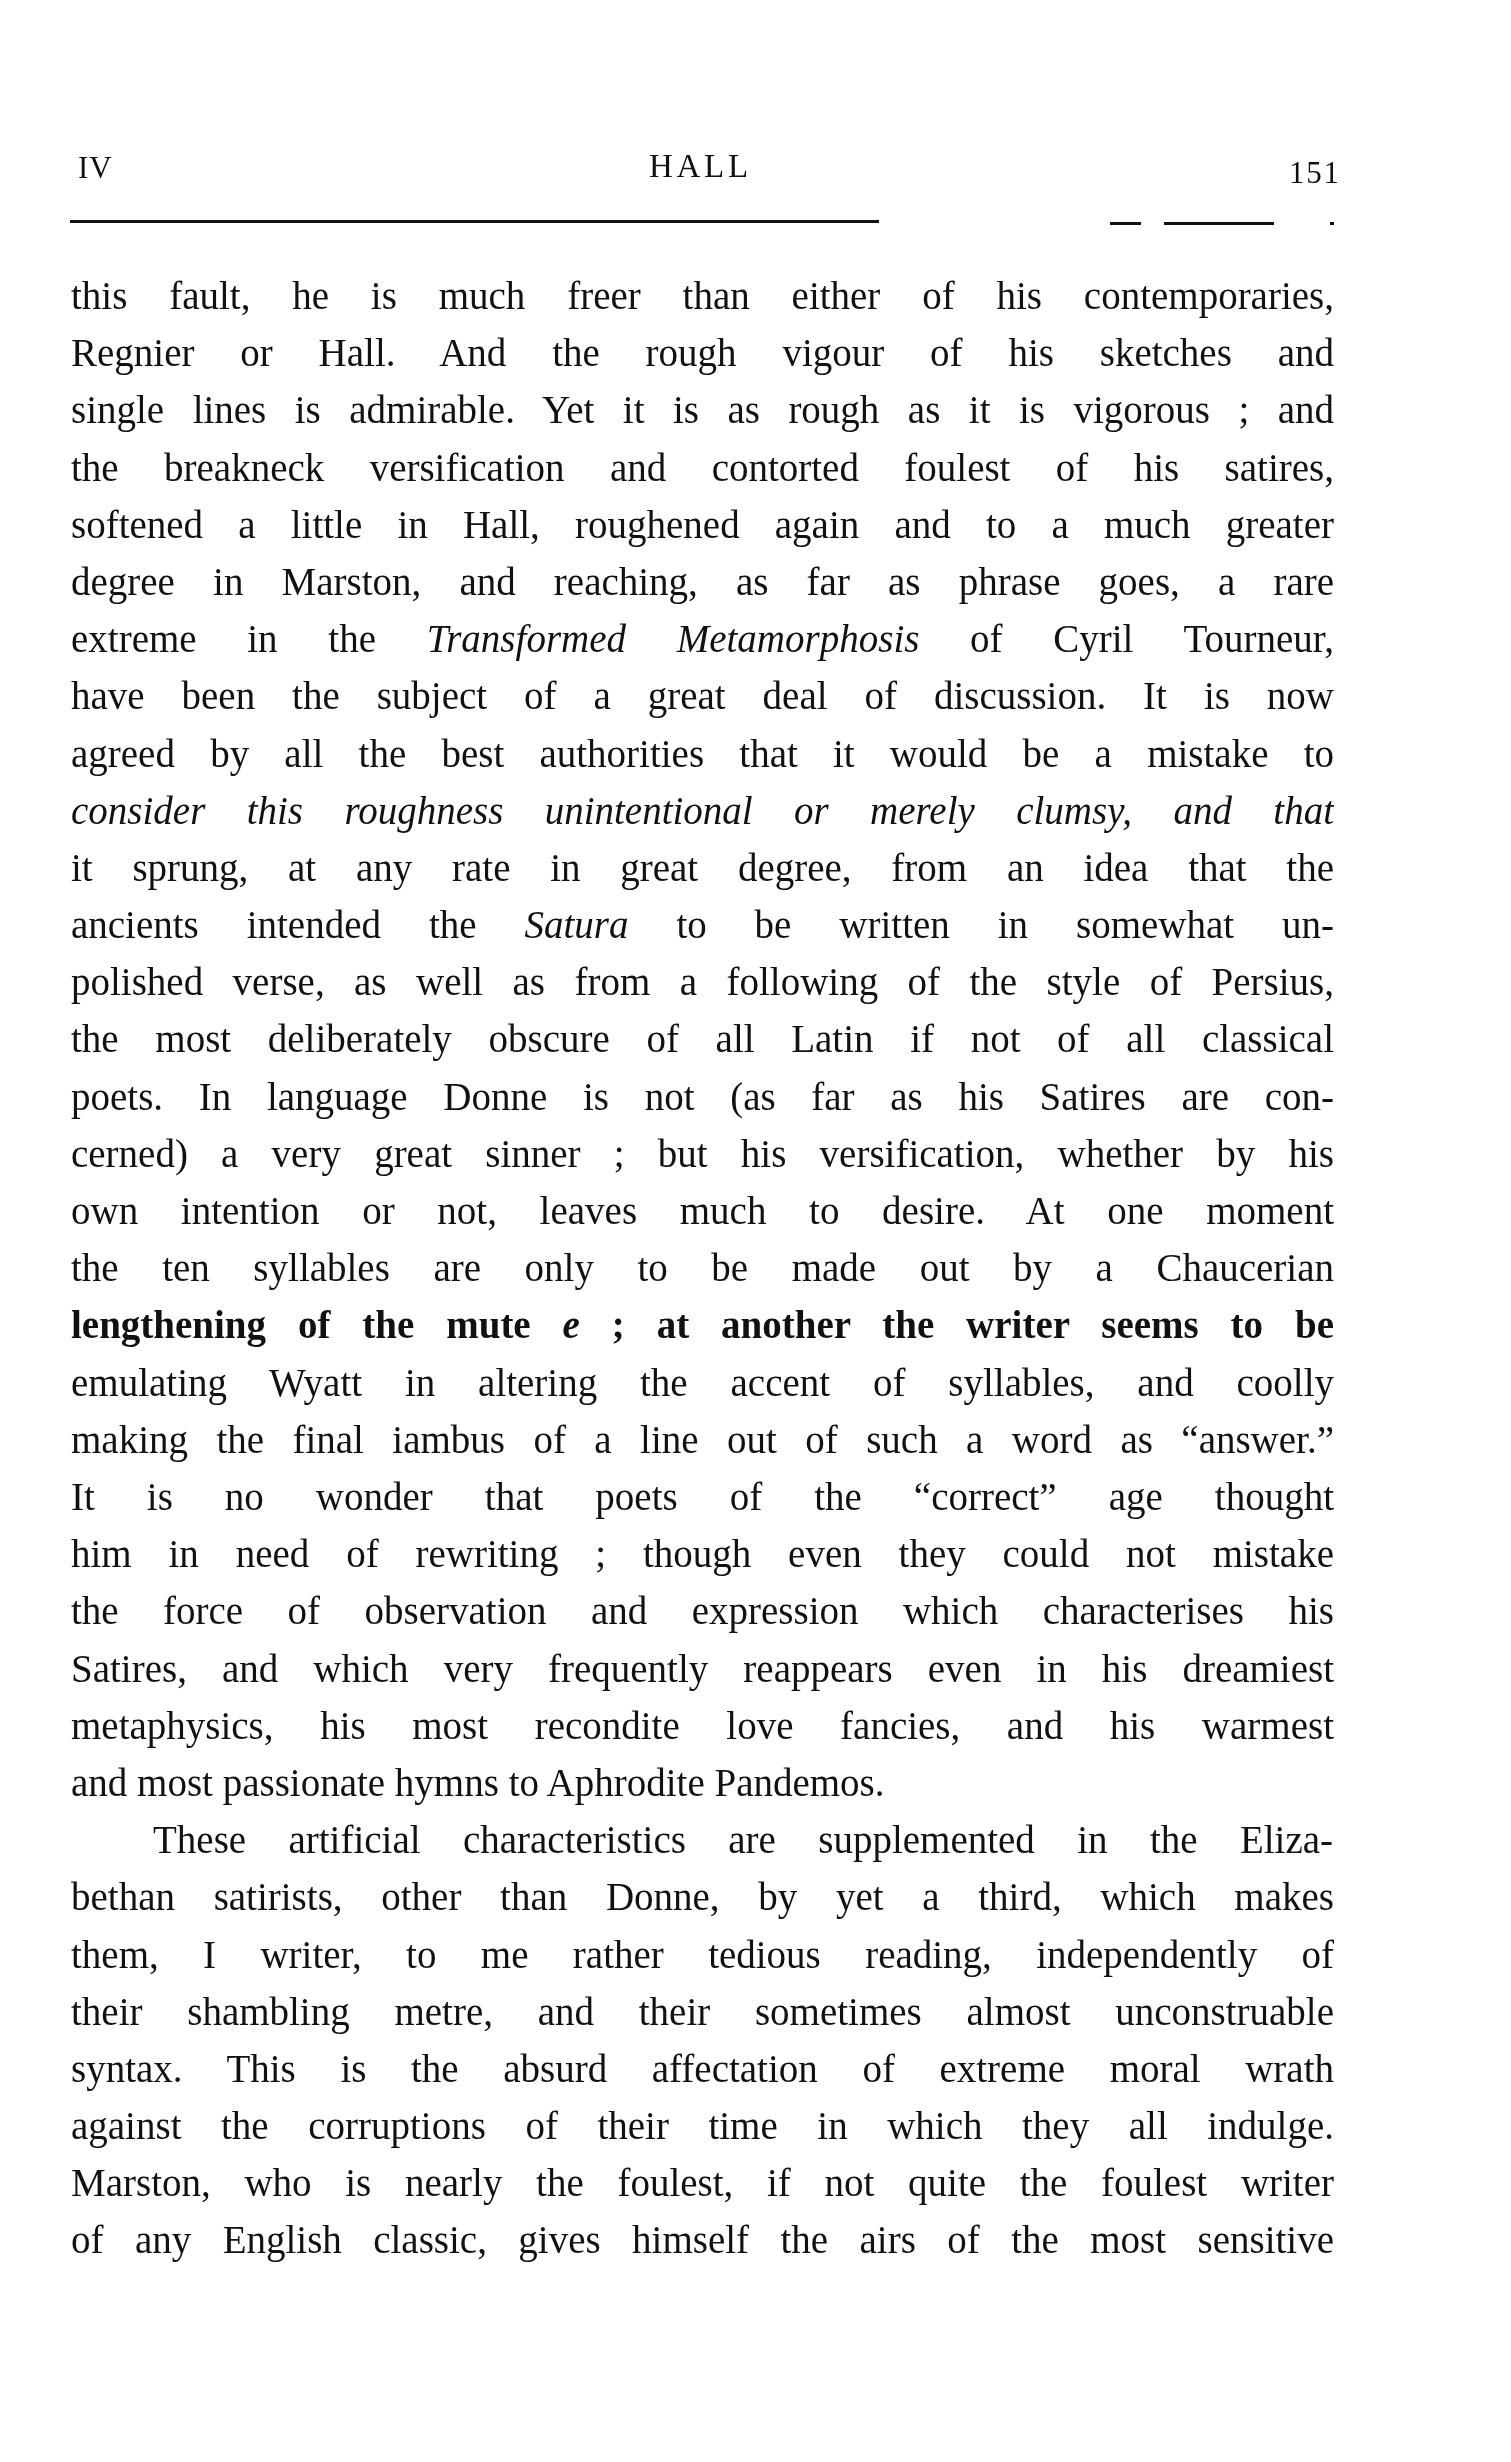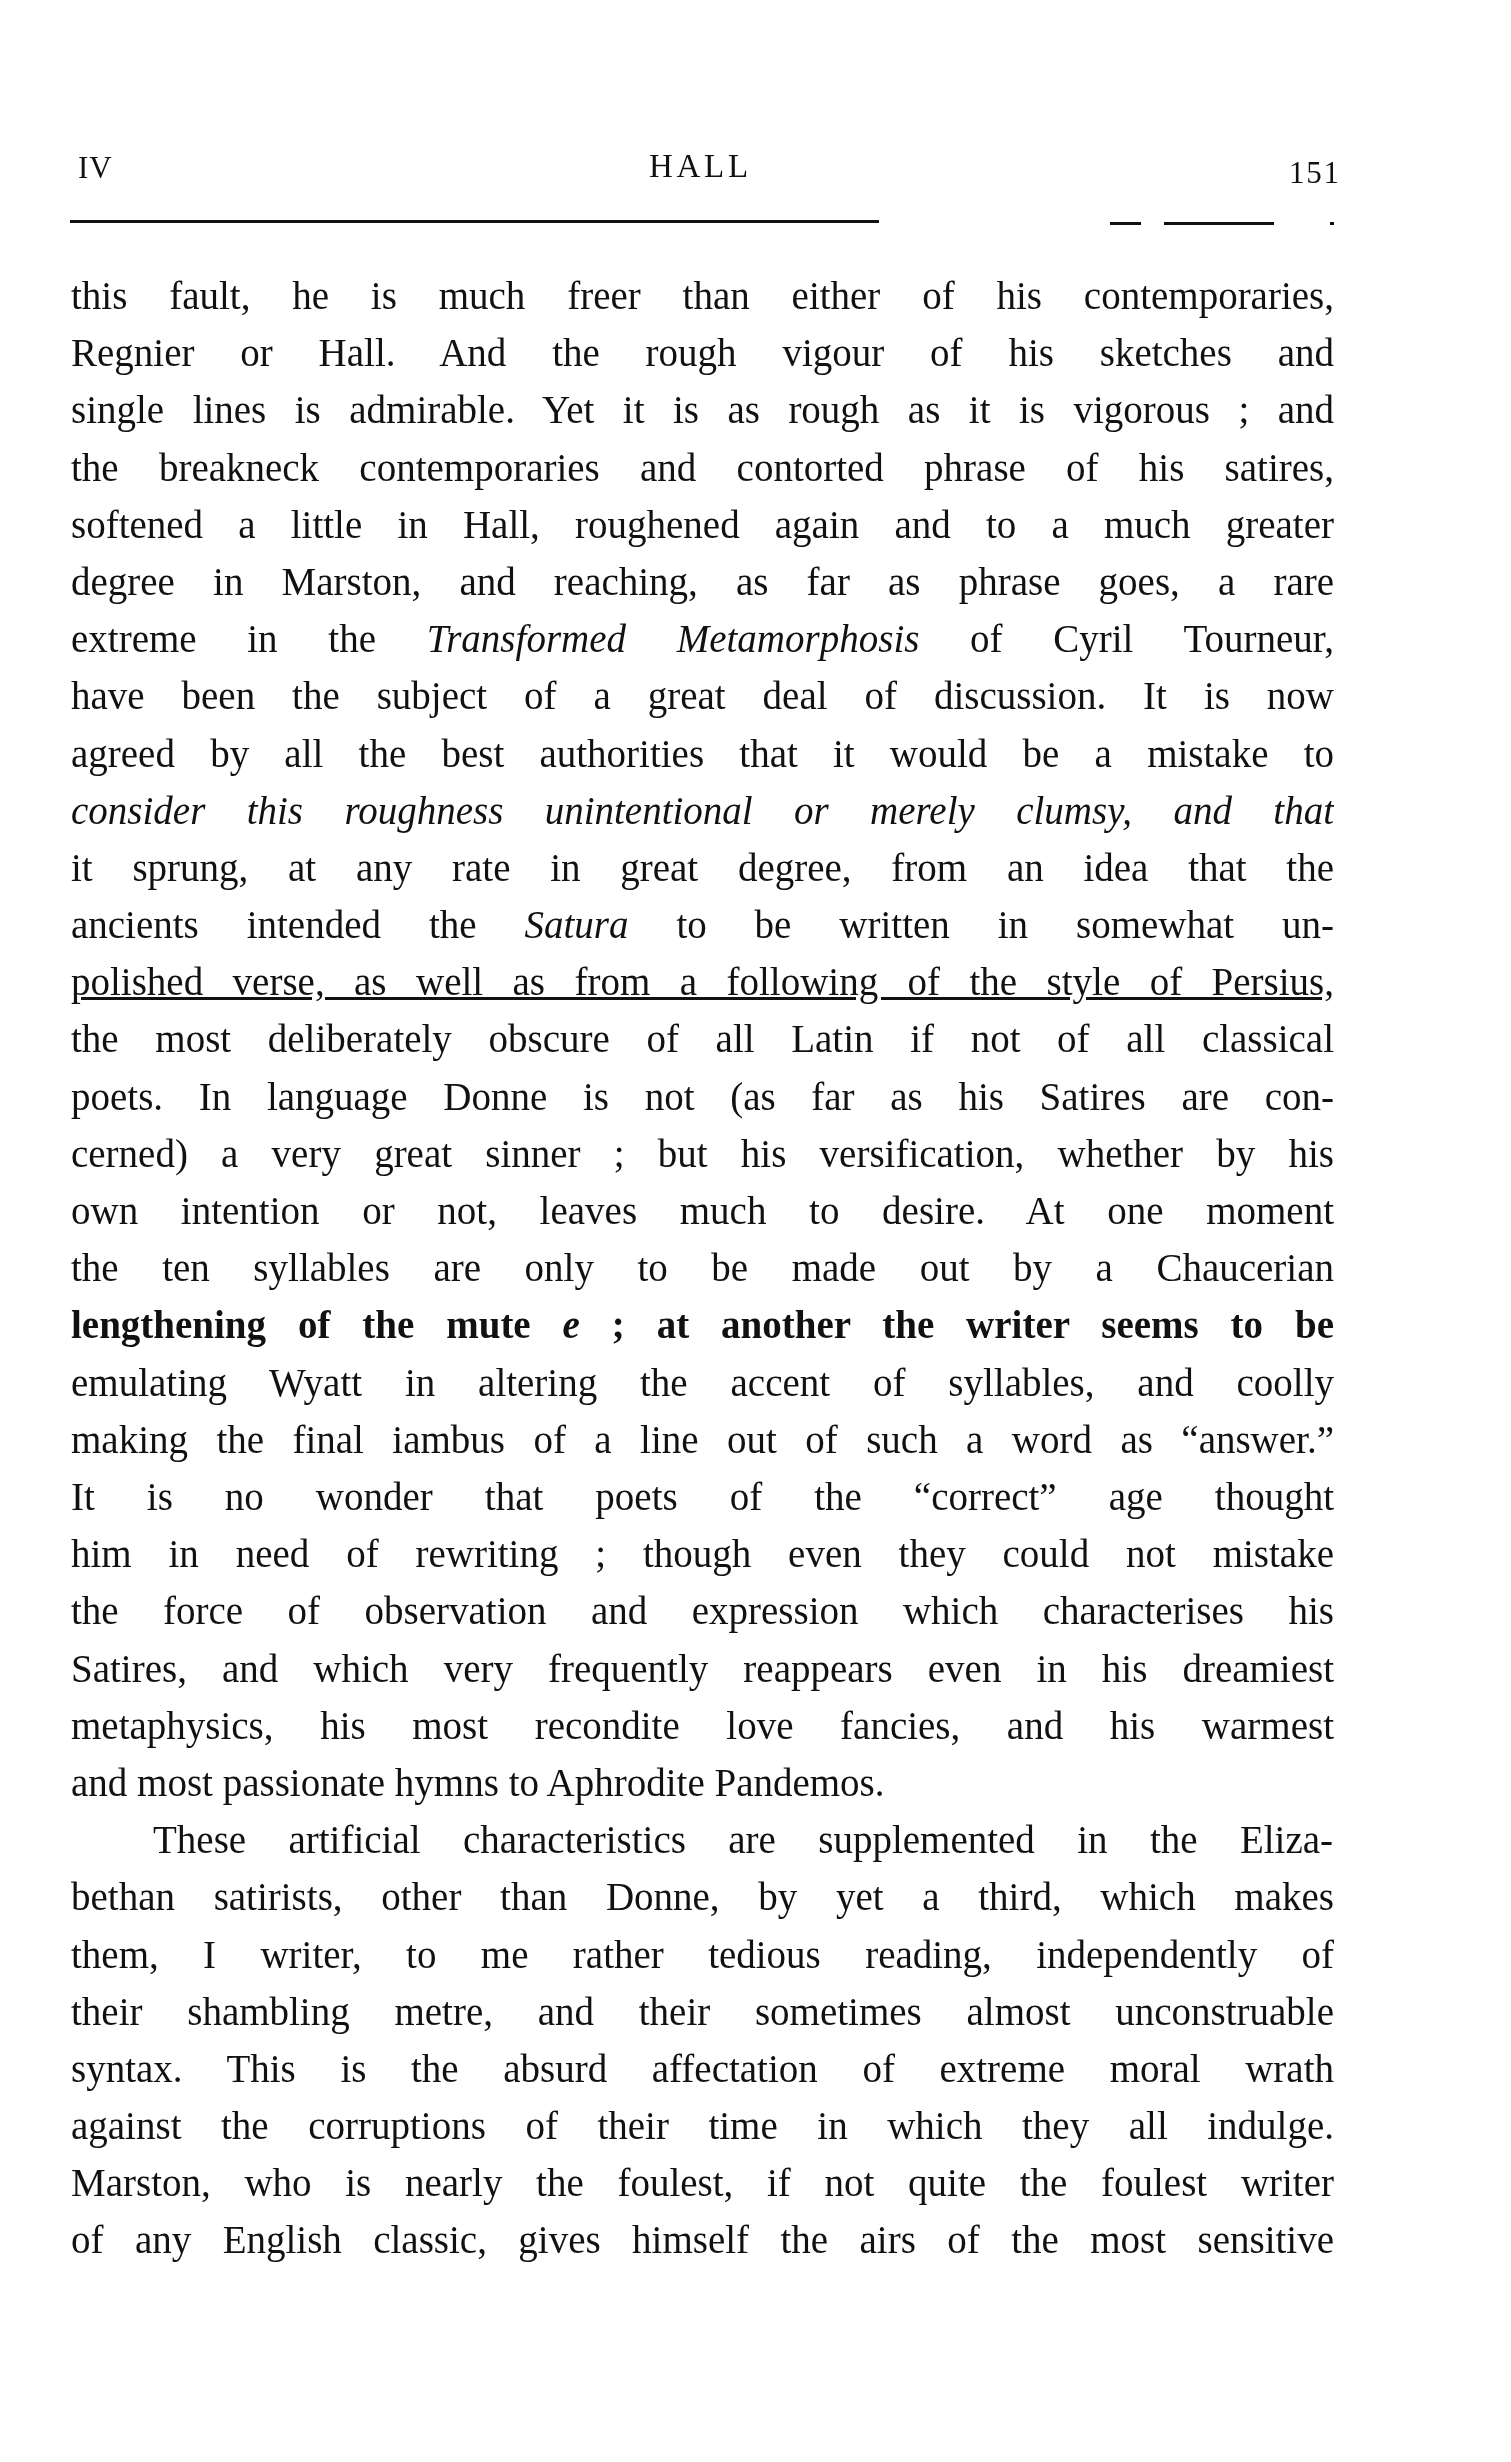--- a/index.html
+++ b/index.html
@@ -39,21 +39,21 @@
       <div class="line" style="top: 0px;">
         <span class="line-inner"><span>this fault, he is much freer than either of his contemporaries,</span></span>
       </div>
       <div class="line" style="top: 57px;">
         <span class="line-inner"><span>Regnier or Hall.  And the rough vigour of his sketches and</span></span>
       </div>
       <div class="line" style="top: 114px;">
         <span class="line-inner"><span>single lines is admirable.  Yet it is as rough as it is vigorous ; and</span></span>
       </div>
       <div class="line" style="top: 172px;">
-        <span class="line-inner"><span>the breakneck contemporaries and contorted phrase of his satires,</span></span>
+        <span class="line-inner"><span>the breakneck versification and contorted foulest of his satires,</span></span>
       </div>
       <div class="line" style="top: 229px;">
         <span class="line-inner"><span>softened a little in Hall, roughened again and to a much greater</span></span>
       </div>
       <div class="line" style="top: 286px;">
         <span class="line-inner"><span>degree in Marston, and reaching, as far as phrase goes, a rare</span></span>
       </div>
       <div class="line" style="top: 343px;">
         <span class="line-inner"><span>extreme in the </span><span class="it">Transformed Metamorphosis</span><span> of Cyril Tourneur,</span></span>
       </div>
@@ -65,21 +65,21 @@
       </div>
       <div class="line" style="top: 515px; font-style: italic;">
         <span class="line-inner"><span>consider this roughness unintentional or merely clumsy, and that</span></span>
       </div>
       <div class="line" style="top: 572px;">
         <span class="line-inner"><span>it sprung, at any rate in great degree, from an idea that the</span></span>
       </div>
       <div class="line" style="top: 629px;">
         <span class="line-inner"><span>ancients intended the </span><span class="it">Satura</span><span> to be written in somewhat un-</span></span>
       </div>
-      <div class="line" style="top: 686px; text-decoration: underline;">
+      <div class="line" style="top: 686px;">
         <span class="line-inner"><span>polished verse, as well as from a following of the style of Persius,</span></span>
       </div>
       <div class="line" style="top: 743px;">
         <span class="line-inner"><span>the most deliberately obscure of all Latin if not of all classical</span></span>
       </div>
       <div class="line" style="top: 801px;">
         <span class="line-inner"><span>poets.  In language Donne is not (as far as his Satires are con-</span></span>
       </div>
       <div class="line" style="top: 858px;">
         <span class="line-inner"><span>cerned) a very great sinner ; but his versification, whether by his</span></span>

